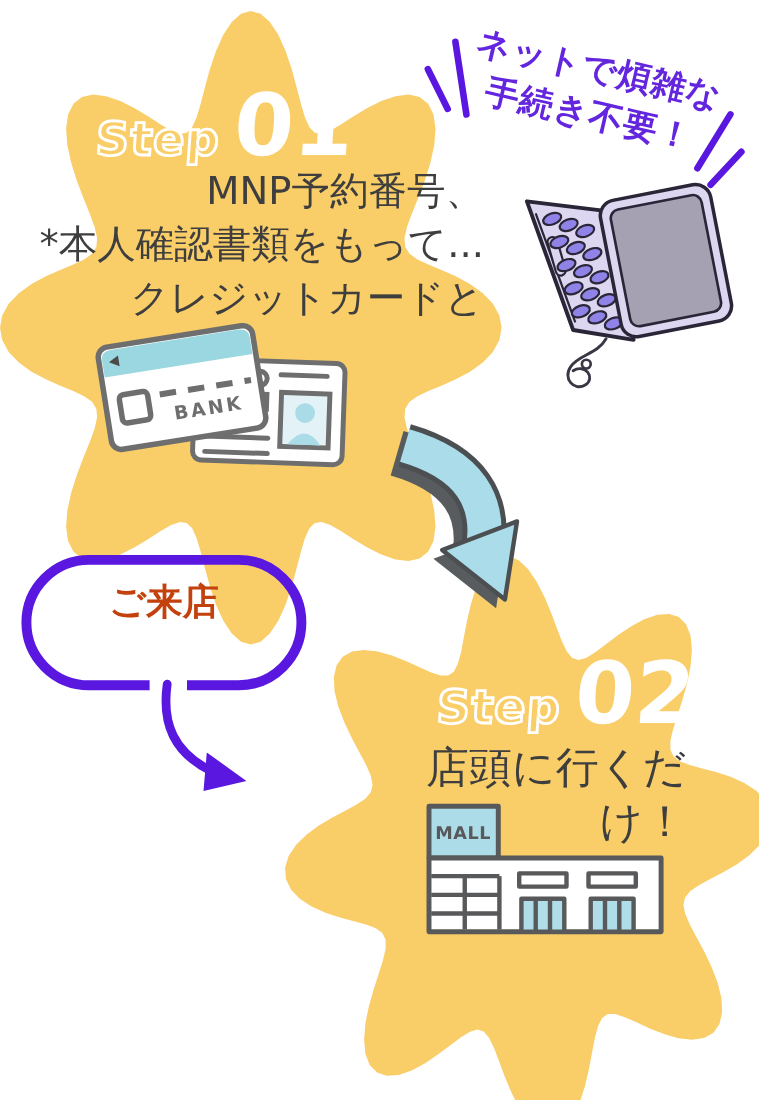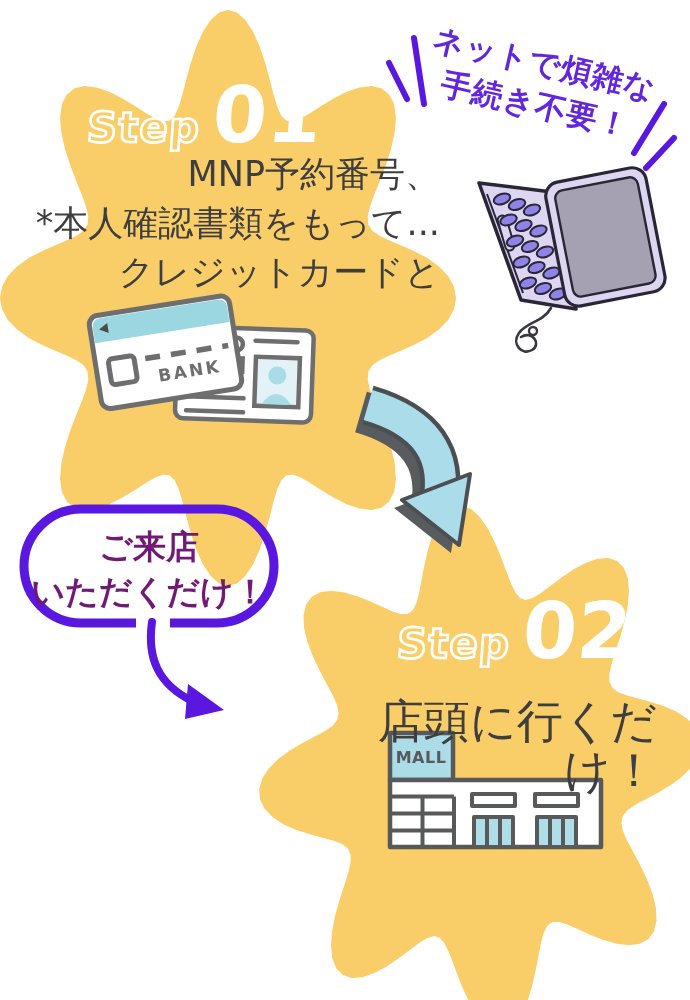--- a/index.html
+++ b/index.html
@@ -12,28 +12,28 @@
   .step-block{display:flex;align-items:baseline;transform:skewX(-4deg);}
   .step-word{font-size:42px;font-weight:bold;letter-spacing:1px;
              color:#F9CD68;-webkit-text-stroke:2.6px #ffffff;line-height:1;}
   .step-num{font-size:78px;font-weight:bold;color:#ffffff;margin-left:12px;line-height:1;}
 
   #step1-block{left:88px;top:76px;}
   #step2-block{left:398px;top:592px;}
 
   .desc{color:#3E3E3E;text-align:right;font-weight:500;}
   #step1-desc{left:20px;top:150px;width:420px;font-size:35px;line-height:49px;}
-  #step2-desc{left:347px;top:674px;width:310px;font-size:46px;line-height:49px;margin-top:23px;}
+  #step2-desc{left:314px;top:674px;width:310px;font-size:39px;line-height:49px;}
 
   #callout-top{left:418px;top:42px;width:244px;transform:rotate(13deg);
                color:#6326DE;font-weight:bold;font-size:31px;line-height:42px;
                text-align:center;letter-spacing:1px;}
 
   #bubble-text{left:24px;top:524px;width:250px;text-align:center;
-               color:#701a75;font-weight:bold;font-size:33px;line-height:45px;}
+               color:#c2410c;font-weight:bold;font-size:33px;line-height:45px;}
 </style>
 </head>
 <body>
 
 <svg class="stage" viewBox="0 0 690 1000" xmlns="http://www.w3.org/2000/svg">
 
   <path id="flower1" fill="#F9CD68" d="M456.0,298.0L454.0,309.2L448.1,319.9L438.9,329.5L427.3,337.9L414.3,344.8L401.3,350.6L389.4,355.5L379.5,360.2L372.3,365.3L368.4,371.5L367.7,379.4L369.9,389.3L374.3,401.5L380.0,415.6L386.0,431.3L391.2,447.8L394.8,464.0L395.9,479.1L394.1,491.9L389.2,501.6L381.5,507.8L371.4,510.0L359.5,508.6L346.6,504.2L333.6,497.6L321.1,490.0L309.9,482.8L300.3,477.2L292.4,474.5L286.2,475.4L281.3,480.3L277.2,489.3L273.5,501.8L269.6,516.9L265.1,533.4L259.6,549.7L253.0,564.4L245.3,576.0L236.9,583.4L228.0,586.0L219.1,583.4L210.7,576.0L203.0,564.4L196.4,549.7L190.9,533.4L186.4,516.9L182.5,501.8L178.8,489.3L174.7,480.3L169.8,475.4L163.6,474.5L155.7,477.2L146.1,482.8L134.9,490.0L122.4,497.6L109.4,504.2L96.5,508.6L84.6,510.0L74.5,507.8L66.8,501.6L61.9,491.9L60.1,479.1L61.2,464.0L64.8,447.8L70.0,431.3L76.0,415.6L81.7,401.5L86.1,389.3L88.3,379.4L87.6,371.5L83.7,365.3L76.5,360.2L66.6,355.5L54.7,350.6L41.7,344.8L28.7,337.9L17.1,329.5L7.9,319.9L2.0,309.2L0.0,298.0L2.0,286.8L7.9,276.1L17.1,266.5L28.7,258.1L41.7,251.2L54.7,245.4L66.6,240.5L76.5,235.8L83.7,230.7L87.6,224.5L88.3,216.6L86.1,206.7L81.7,194.5L76.0,180.4L70.0,164.7L64.8,148.2L61.2,132.0L60.1,116.9L61.9,104.1L66.8,94.4L74.5,88.2L84.6,86.0L96.5,87.4L109.4,91.8L122.4,98.4L134.9,106.0L146.1,113.2L155.7,118.8L163.6,121.5L169.8,120.6L174.7,115.7L178.8,106.7L182.5,94.2L186.4,79.1L190.9,62.6L196.4,46.3L203.0,31.6L210.7,20.0L219.1,12.6L228.0,10.0L236.9,12.6L245.3,20.0L253.0,31.6L259.6,46.3L265.1,62.6L269.6,79.1L273.5,94.2L277.2,106.7L281.3,115.7L286.2,120.6L292.4,121.5L300.3,118.8L309.9,113.2L321.1,106.0L333.6,98.4L346.6,91.8L359.5,87.4L371.4,86.0L381.5,88.2L389.2,94.4L394.1,104.1L395.9,116.9L394.8,132.0L391.2,148.2L386.0,164.7L380.0,180.4L374.3,194.5L369.9,206.7L367.7,216.6L368.4,224.5L372.3,230.7L379.5,235.8L389.4,240.5L401.3,245.4L414.3,251.2L427.3,258.1L438.9,266.5L448.1,276.1L454.0,286.8Z"></path>
   <path id="flower2" fill="#F9CD68" d="M690.8,768.0L681.2,777.4L669.7,785.8L657.4,793.0L645.7,799.2L635.4,804.8L627.6,810.1L622.8,815.9L621.3,822.6L622.9,830.7L627.1,840.5L633.2,852.0L640.2,865.0L646.9,879.2L652.5,893.7L655.9,907.8L656.5,920.5L654.0,931.2L648.4,939.0L639.9,943.7L629.0,945.2L616.7,943.8L603.6,940.0L590.6,934.9L578.6,929.4L568.0,924.7L559.3,921.9L552.5,921.9L547.4,925.4L543.8,932.5L540.9,942.9L538.4,956.2L535.5,971.3L531.9,987.0L527.2,1001.9L521.3,1014.7L514.1,1024.3L506.0,1029.7L497.4,1030.5L488.5,1026.7L480.0,1018.7L472.1,1007.2L465.1,993.6L459.0,979.0L453.8,965.0L449.1,952.8L444.6,943.5L439.7,937.8L434.1,936.0L427.3,937.9L419.1,942.9L409.4,950.2L398.4,958.5L386.5,966.5L374.3,973.1L362.5,977.2L351.7,977.9L342.8,975.0L336.2,968.3L332.2,958.1L331.0,945.2L332.2,930.5L335.3,914.9L339.7,899.5L344.3,885.2L348.2,872.7L350.6,862.3L350.5,854.2L347.6,848.2L341.7,843.8L332.9,840.5L321.7,837.4L309.1,834.1L295.9,829.8L283.3,824.2L272.5,817.1L264.5,808.6L259.9,799.0L259.2,788.7L262.4,778.2L269.2,768.0L278.8,758.6L290.3,750.2L302.6,743.0L314.3,736.8L324.6,731.2L332.4,725.9L337.2,720.1L338.7,713.4L337.1,705.3L332.9,695.5L326.8,684.0L319.8,671.0L313.1,656.8L307.5,642.3L304.1,628.2L303.5,615.5L306.0,604.8L311.6,597.0L320.1,592.3L331.0,590.8L343.3,592.2L356.4,596.0L369.4,601.1L381.4,606.6L392.0,611.3L400.7,614.1L407.5,614.1L412.6,610.6L416.2,603.5L419.1,593.1L421.6,579.8L424.5,564.7L428.1,549.0L432.8,534.1L438.7,521.3L445.9,511.7L454.0,506.3L462.6,505.5L471.5,509.3L480.0,517.3L487.9,528.8L494.9,542.4L501.0,557.0L506.2,571.0L510.9,583.2L515.4,592.5L520.3,598.2L525.9,600.0L532.7,598.1L540.9,593.1L550.6,585.8L561.6,577.5L573.5,569.5L585.7,562.9L597.5,558.8L608.3,558.1L617.2,561.0L623.8,567.7L627.8,577.9L629.0,590.8L627.8,605.5L624.7,621.1L620.3,636.5L615.7,650.8L611.8,663.3L609.4,673.7L609.5,681.8L612.4,687.8L618.3,692.2L627.1,695.5L638.3,698.6L650.9,701.9L664.1,706.2L676.7,711.8L687.5,718.9L695.5,727.4L700.1,737.0L700.8,747.3L697.6,757.8Z"></path>
 
   <g stroke="#58595B" stroke-width="4.5" fill="none" stroke-linejoin="round">
@@ -147,21 +147,20 @@
   <div>クレジットカードと</div>
 </div>
 
 <div class="txt" id="callout-top">
   <div>ネットで煩雑な</div>
   <div>手続き不要！</div>
 </div>
 
 <div class="txt" id="bubble-text">
   <div>ご来店</div>
-  <div>いただくだけ！</div>
 </div>
 
 <div class="txt step-block" id="step2-block">
   <span class="step-word">Step</span>
   <span class="step-num">02</span>
 </div>
 
 <div class="txt desc" id="step2-desc">店頭に行くだけ！</div>
 
 </body></html>

